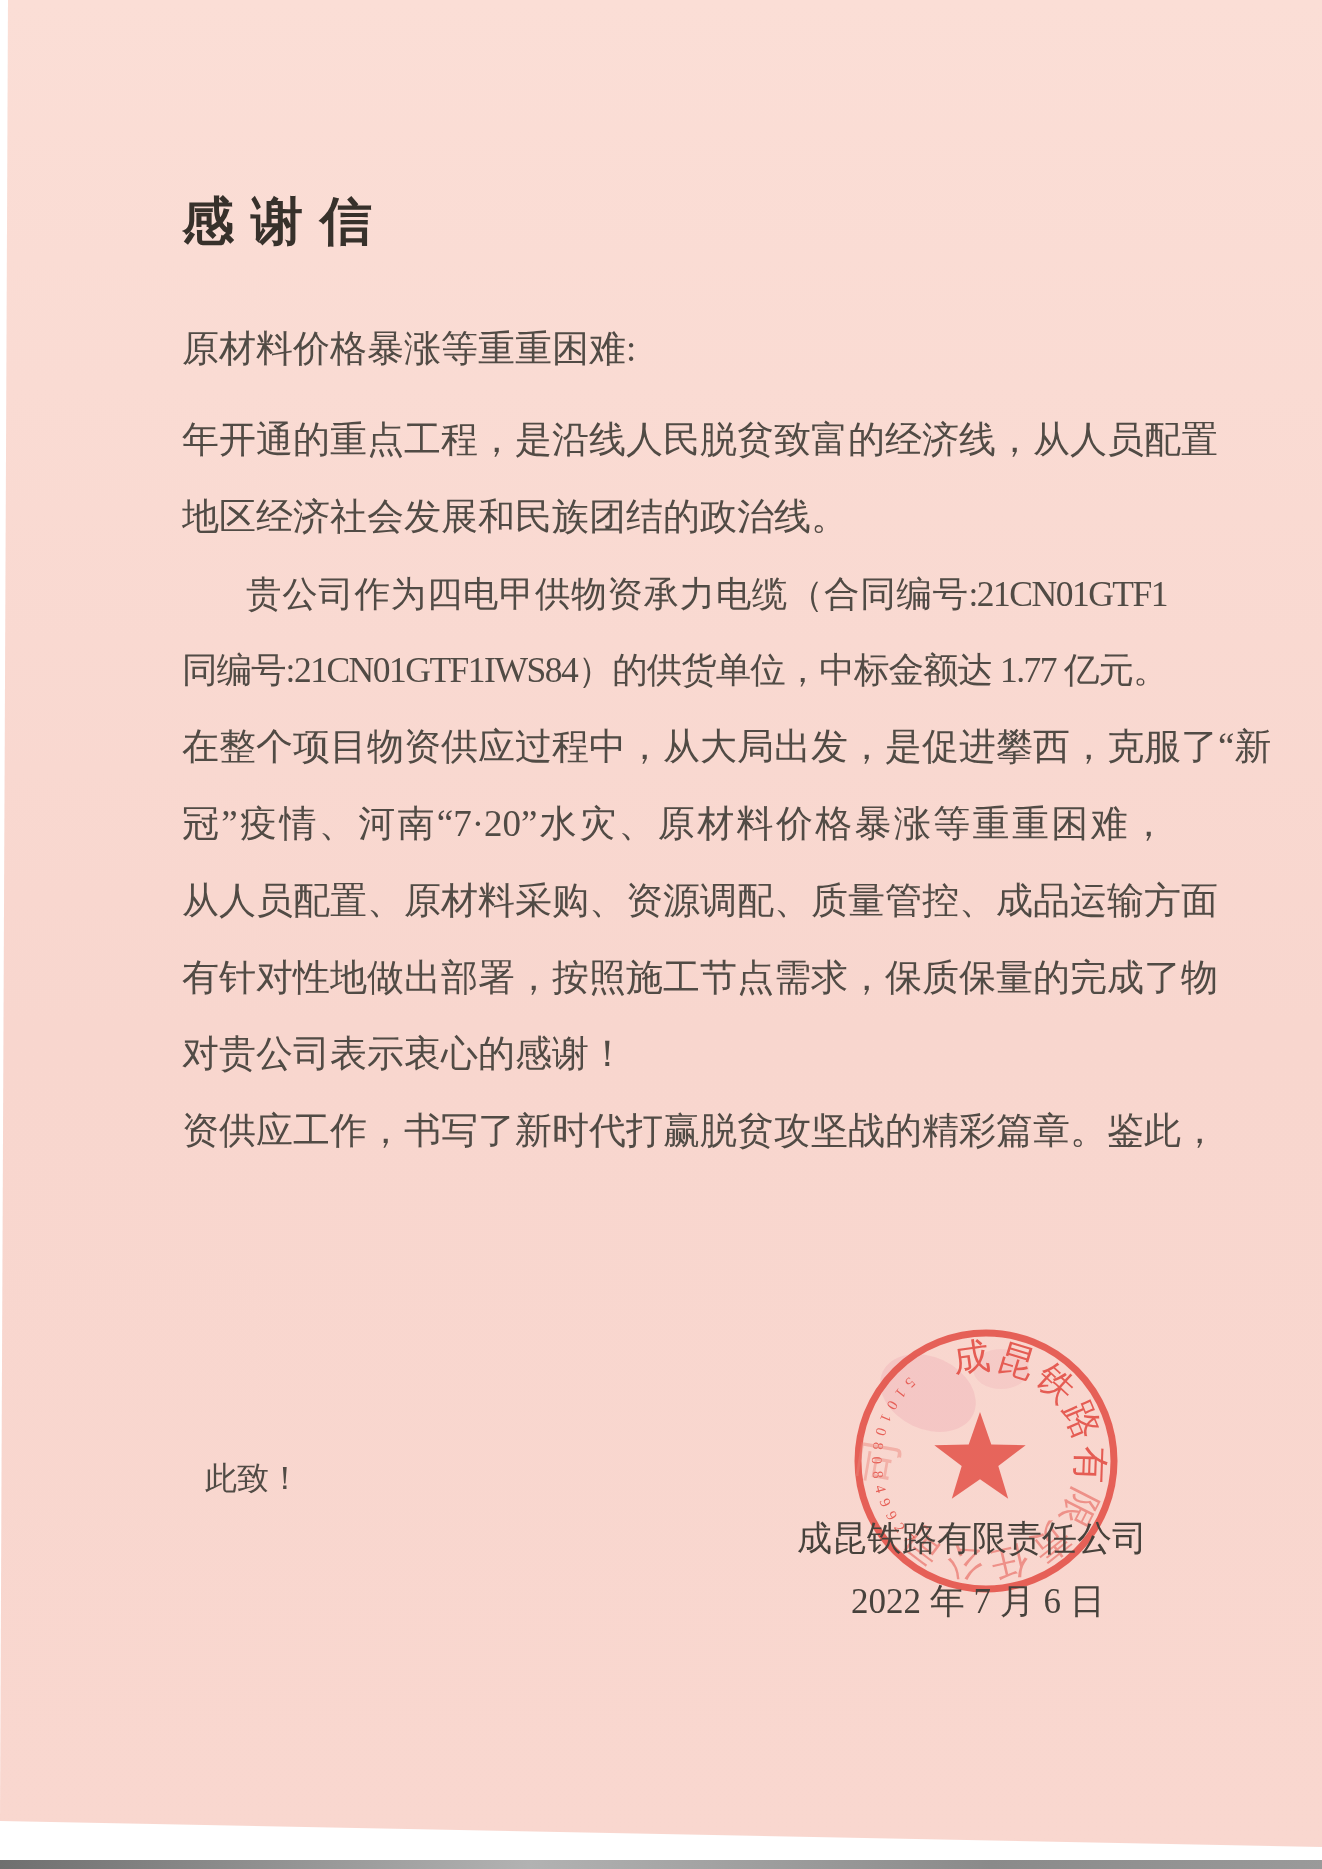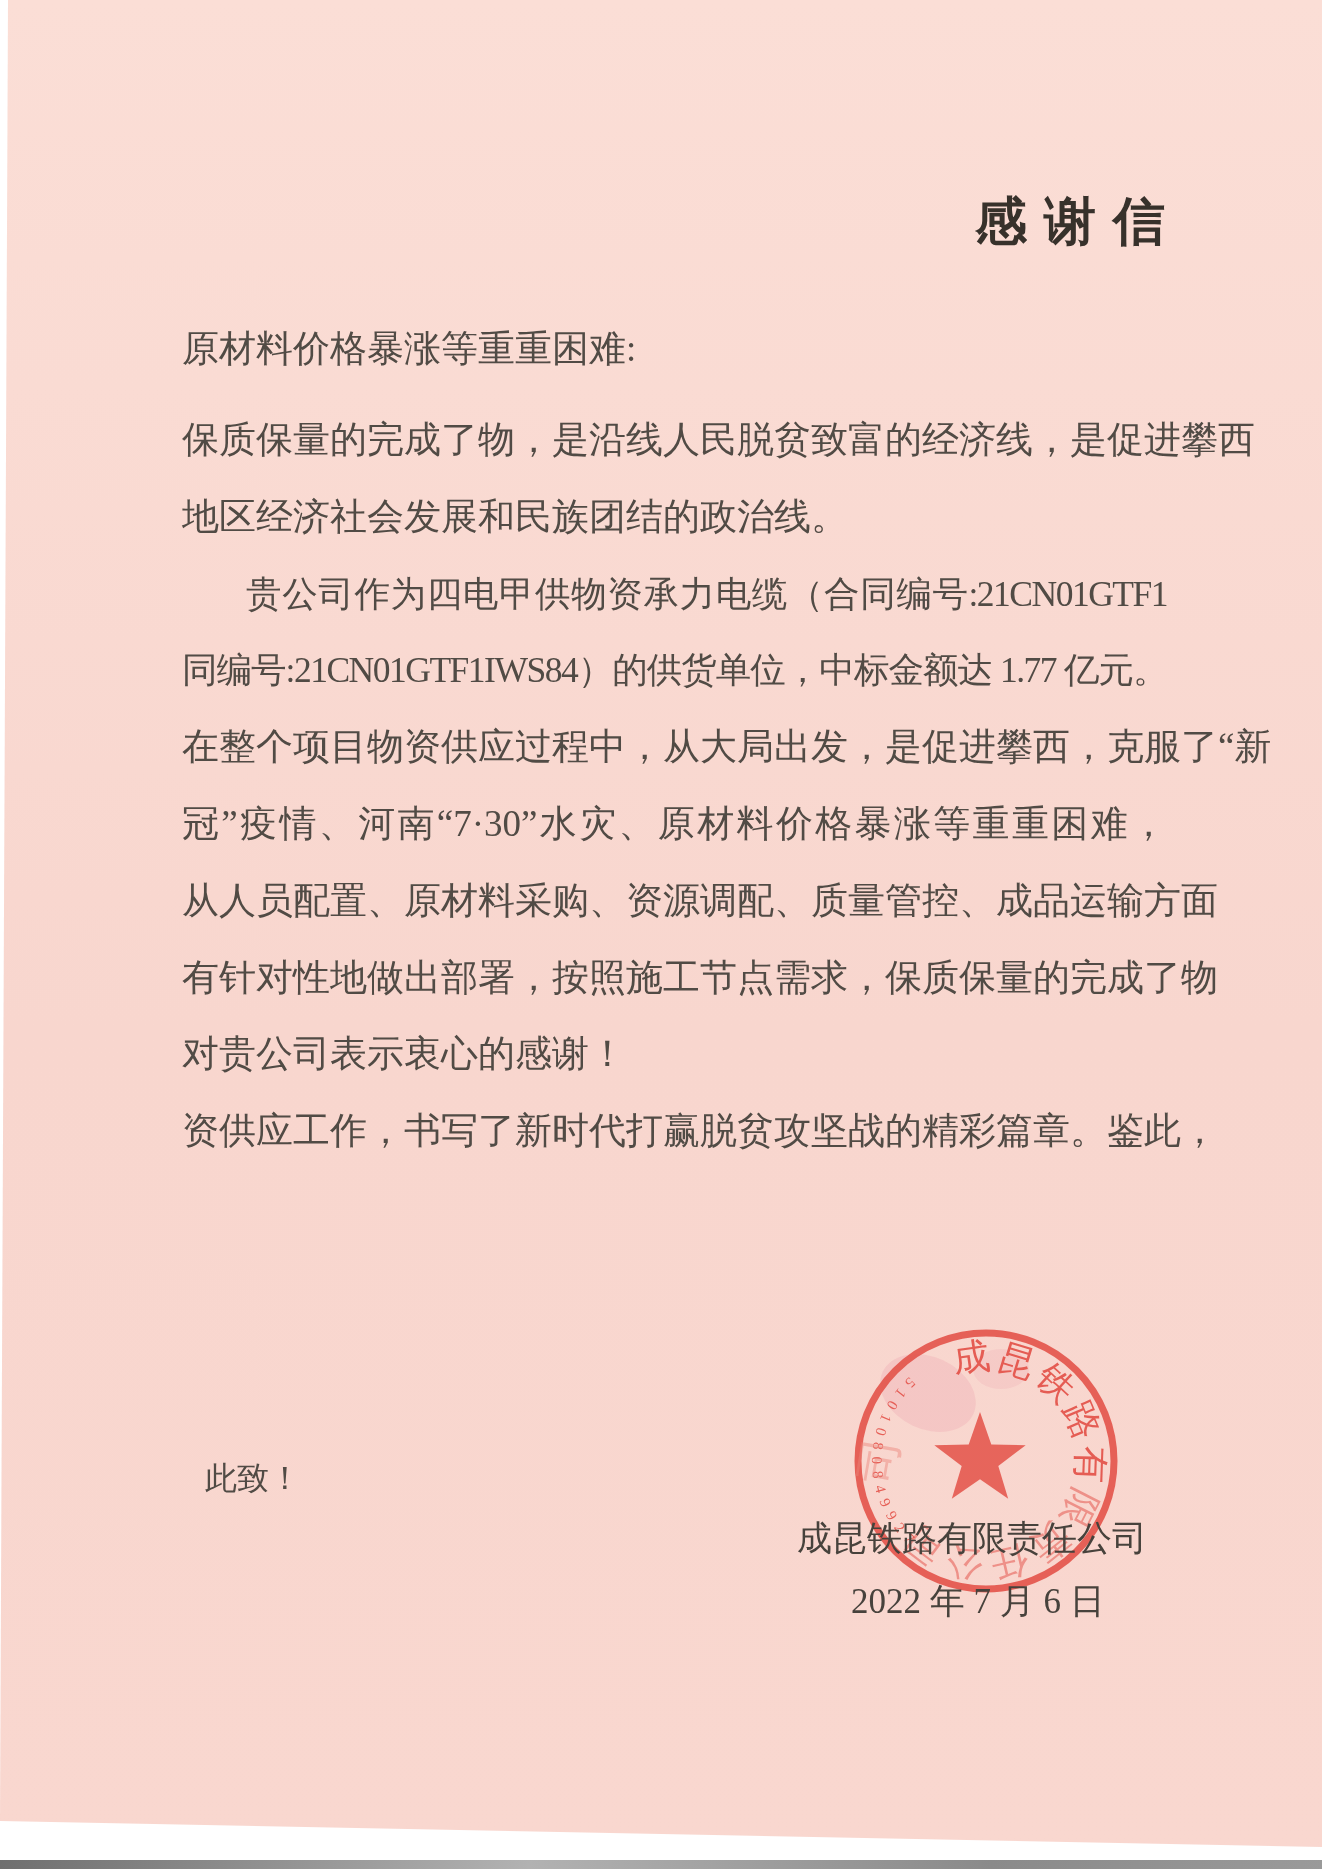--- a/index.html
+++ b/index.html
@@ -11,21 +11,21 @@
   html,body{width:1322px;height:1869px;background:#ffffff;overflow:hidden;
     font-family:"Liberation Serif","DejaVu Serif",serif;}
   .page{position:relative;width:1322px;height:1869px;background:#ffffff;}
   .paper{
     position:absolute;left:0;top:0;width:1322px;height:1869px;
     background:linear-gradient(180deg,#fbded6 0%,#f8d6ce 55%,#f9d7cf 100%);
     clip-path:polygon(8px 0,100% 0,100% 1847px,0 1821px);
   }
   .title{
     position:absolute;left:182px;top:196px;width:985px;
-    text-align:right;font-size:52px;font-weight:700;letter-spacing:2px;
+    text-align:left;font-size:52px;font-weight:700;letter-spacing:2px;
     color:var(--title_ink);line-height:1;white-space:pre;
   }
   .salutation{
     position:absolute;left:182px;top:330px;width:985px;
     font-size:37px;color:var(--ink);line-height:1;white-space:nowrap;
   }
   .body-block{
     position:absolute;left:182px;top:402px;width:985px;
     font-size:37px;color:var(--ink);
   }
@@ -60,26 +60,26 @@
 <body>
 
 <div class="page">
   <div class="paper">
 
     <h1 class="title">感 谢 信</h1>
 
     <div class="salutation">原材料价格暴涨等重重困难:</div>
 
     <div class="body-block">
-      <div class="line fill">保质保量的完成了物，是沿线人民脱贫致富的经济线，是促进攀西</div>
+      <div class="line fill">年开通的重点工程，是沿线人民脱贫致富的经济线，从人员配置</div>
       <div class="line">地区经济社会发展和民族团结的政治线。</div>
       <div class="line fill indent tight">贵公司作为四电甲供物资承力电缆（合同编号:21CN01GTF1</div>
       <div class="line fill tight">同编号:21CN01GTF1IWS84）的供货单位，中标金额达 1.77 亿元。</div>
       <div class="line fill">在整个项目物资供应过程中，从大局出发，是促进攀西，克服了“新</div>
-      <div class="line fill">冠”疫情、河南“7·30”水灾、原材料价格暴涨等重重困难，</div>
+      <div class="line fill">冠”疫情、河南“7·20”水灾、原材料价格暴涨等重重困难，</div>
       <div class="line fill">从人员配置、原材料采购、资源调配、质量管控、成品运输方面</div>
       <div class="line fill">有针对性地做出部署，按照施工节点需求，保质保量的完成了物</div>
       <div class="line">对贵公司表示衷心的感谢！</div>
       <div class="line fill">资供应工作，书写了新时代打赢脱贫攻坚战的精彩篇章。鉴此，</div>
     </div>
 
     <div class="closing">此致！</div>
 
     <svg class="stamp" viewBox="0 0 300 300">
       <ellipse cx="92" cy="82" rx="50" ry="36" transform="rotate(25 92 82)" style="fill:var(--smudge_pink);opacity:0.16"></ellipse>

